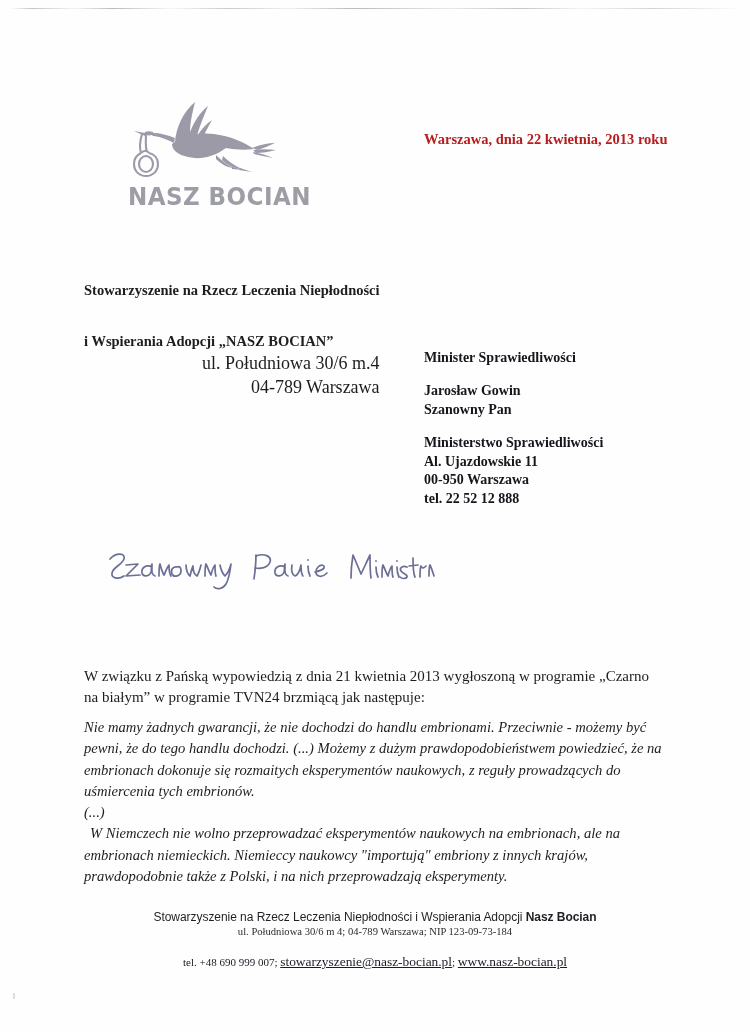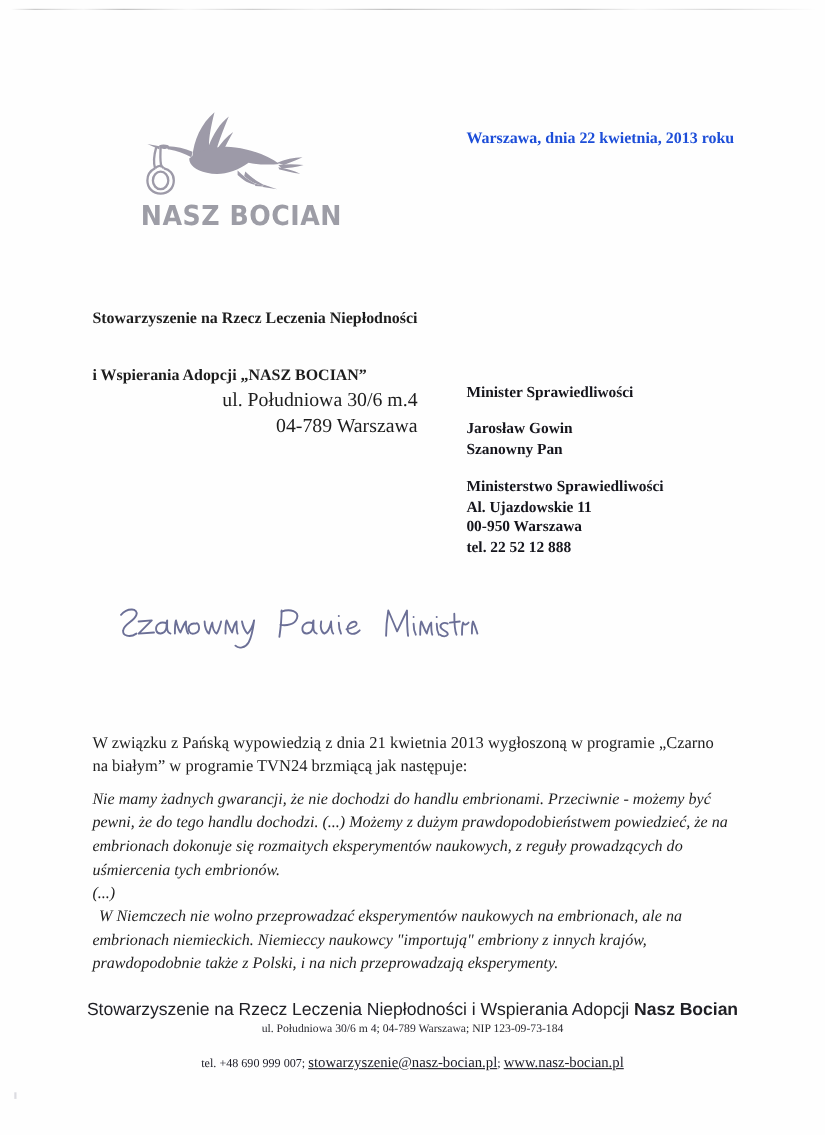--- a/index.html
+++ b/index.html
@@ -74,24 +74,24 @@
     color: #9d9da6;
     transform: scaleX(0.92);
     transform-origin: left center;
     white-space: nowrap;
   }
 
   
   .date-line {
     position: absolute;
     left: 424px;
-    top: 118px;
+    top: 131px;
     font-weight: 700;
     font-size: 14.5px;
-    color: #1d4ed8;
+    color: #b91c1c;
     white-space: nowrap;
   }
 
   
   .sender {
     position: absolute;
     left: 84px;
     top: 249px;
     line-height: 1.33;
     font-size: 14.5px;
@@ -147,21 +147,21 @@
   
   .footer {
     position: absolute;
     left: 0;
     right: 0;
     top: 910px;
     text-align: center;
   }
   .footer-line1 {
     font-family: "Liberation Sans", sans-serif;
-    font-size: 16px;
+    font-size: 12px;
     color: #1f1f24;
     letter-spacing: -0.05px;
   }
   .footer-line1 b { font-weight: 700; }
   .footer-line2 {
     font-family: Liberation Serif, serif;
     font-size: 10.6px;
     color: #2a2a30;
     margin-top: 2px;
   }

